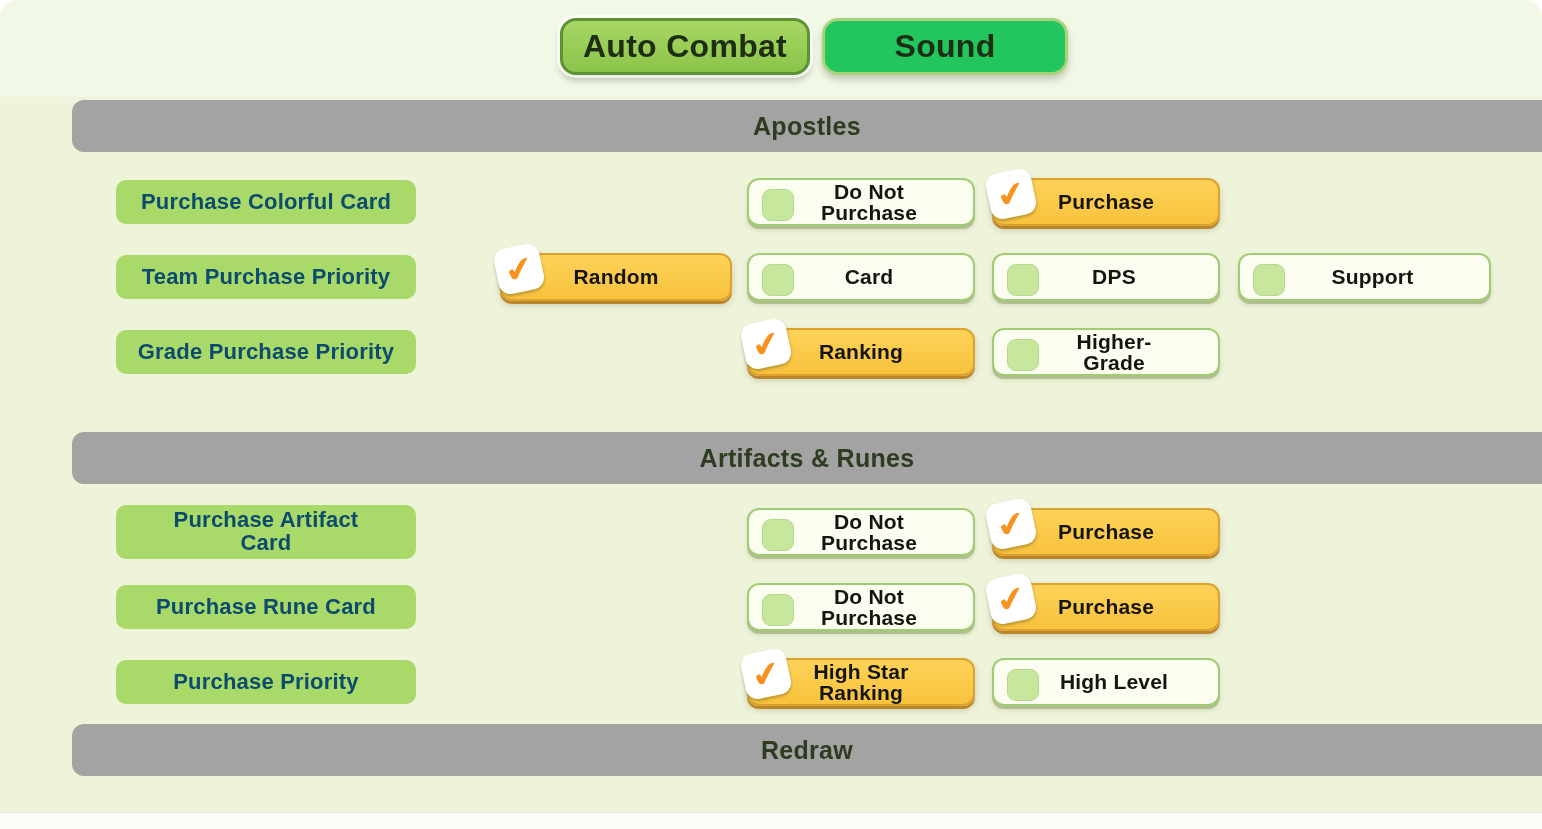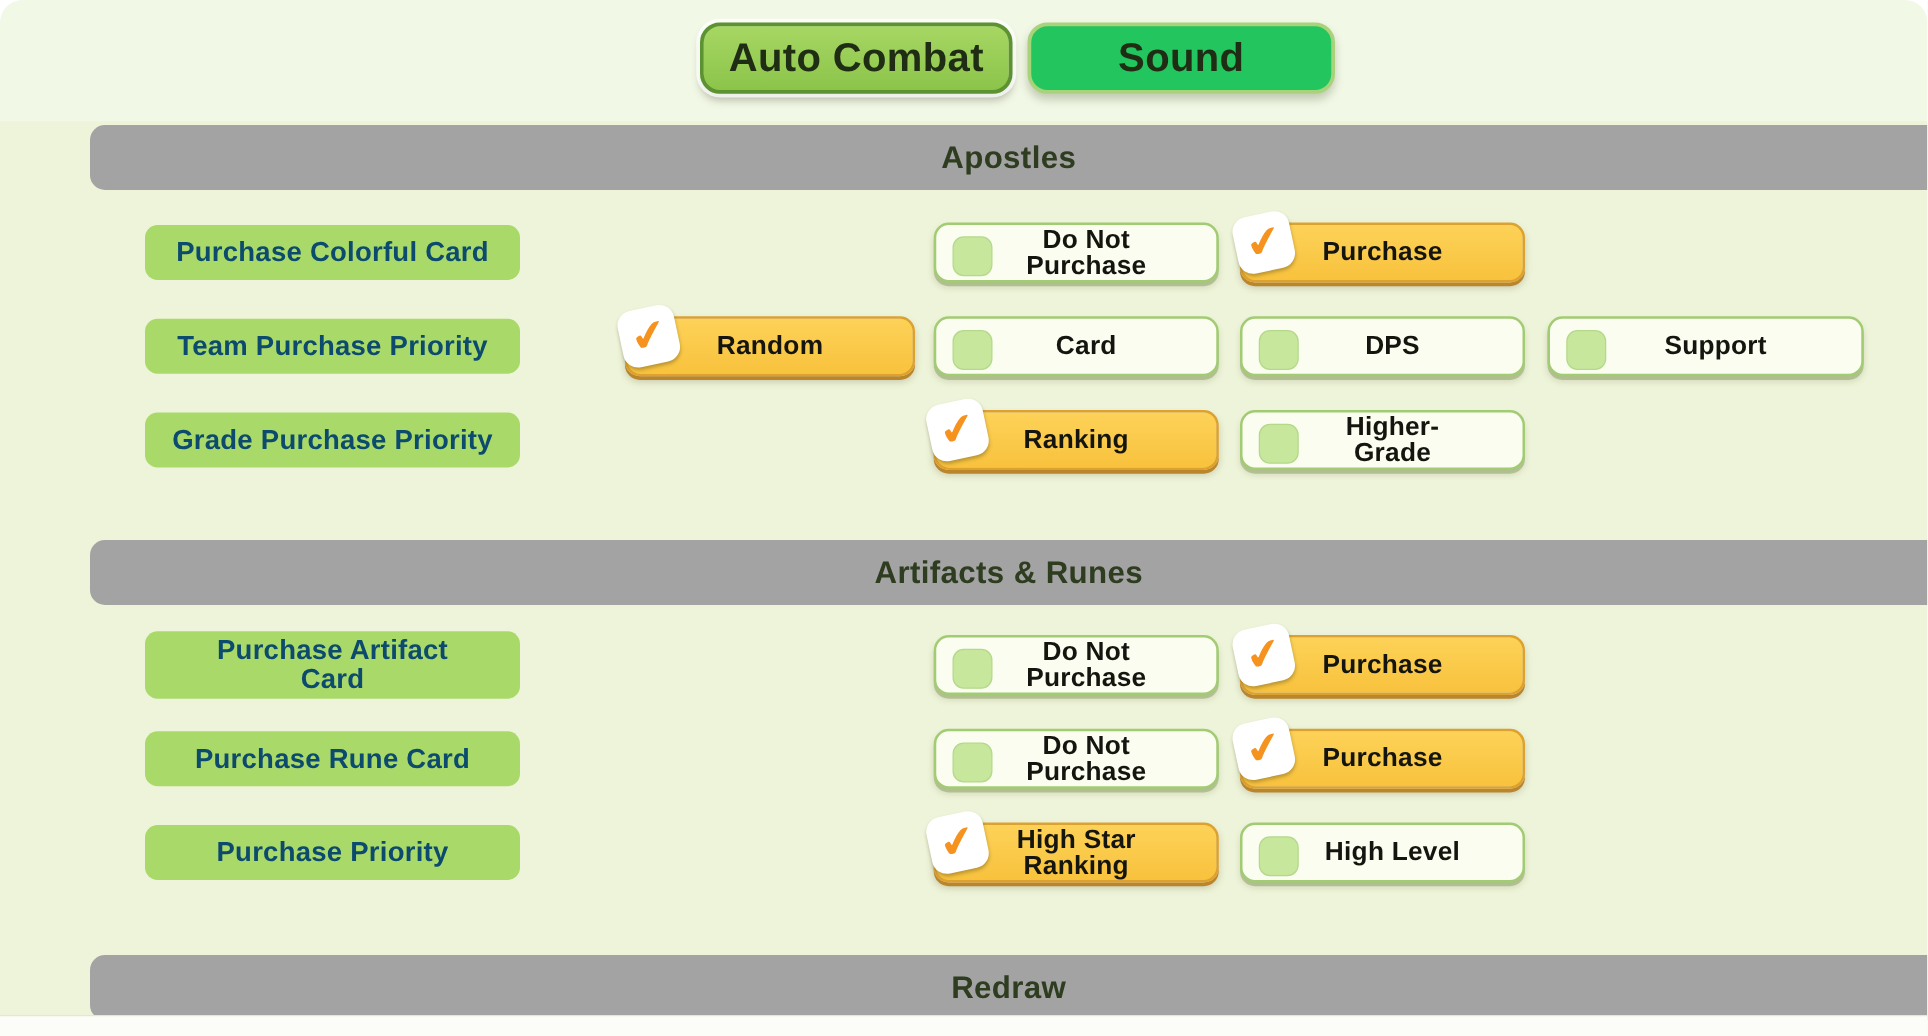--- a/index.html
+++ b/index.html
@@ -43,21 +43,21 @@
 
   
   .banner {
     position:absolute; left:72px; right:0; height:52px;
     background:#a3a3a3; border-radius:12px 0 0 12px;
     display:flex; align-items:center; justify-content:center;
     font-size:25px; color:#2e3c20; letter-spacing:.3px;
   }
   .banner-apostles { top:100px; }
   .banner-artifacts { top:432px; }
-  .banner-redraw { top:764px; height:52px; }
+  .banner-redraw { top:724px; height:52px; }
 
   
   .row { position:absolute; left:0; right:0; height:48px; }
   .row-1 { top:178px; } .row-2 { top:253px; } .row-3 { top:328px; }
   .row-4 { top:508px; } .row-5 { top:583px; } .row-6 { top:658px; }
 
   .lbl {
     position:absolute; left:116px; width:300px; top:2px; height:44px;
     background:#a9da69; border-radius:10px;
     display:flex; align-items:center; justify-content:center;

